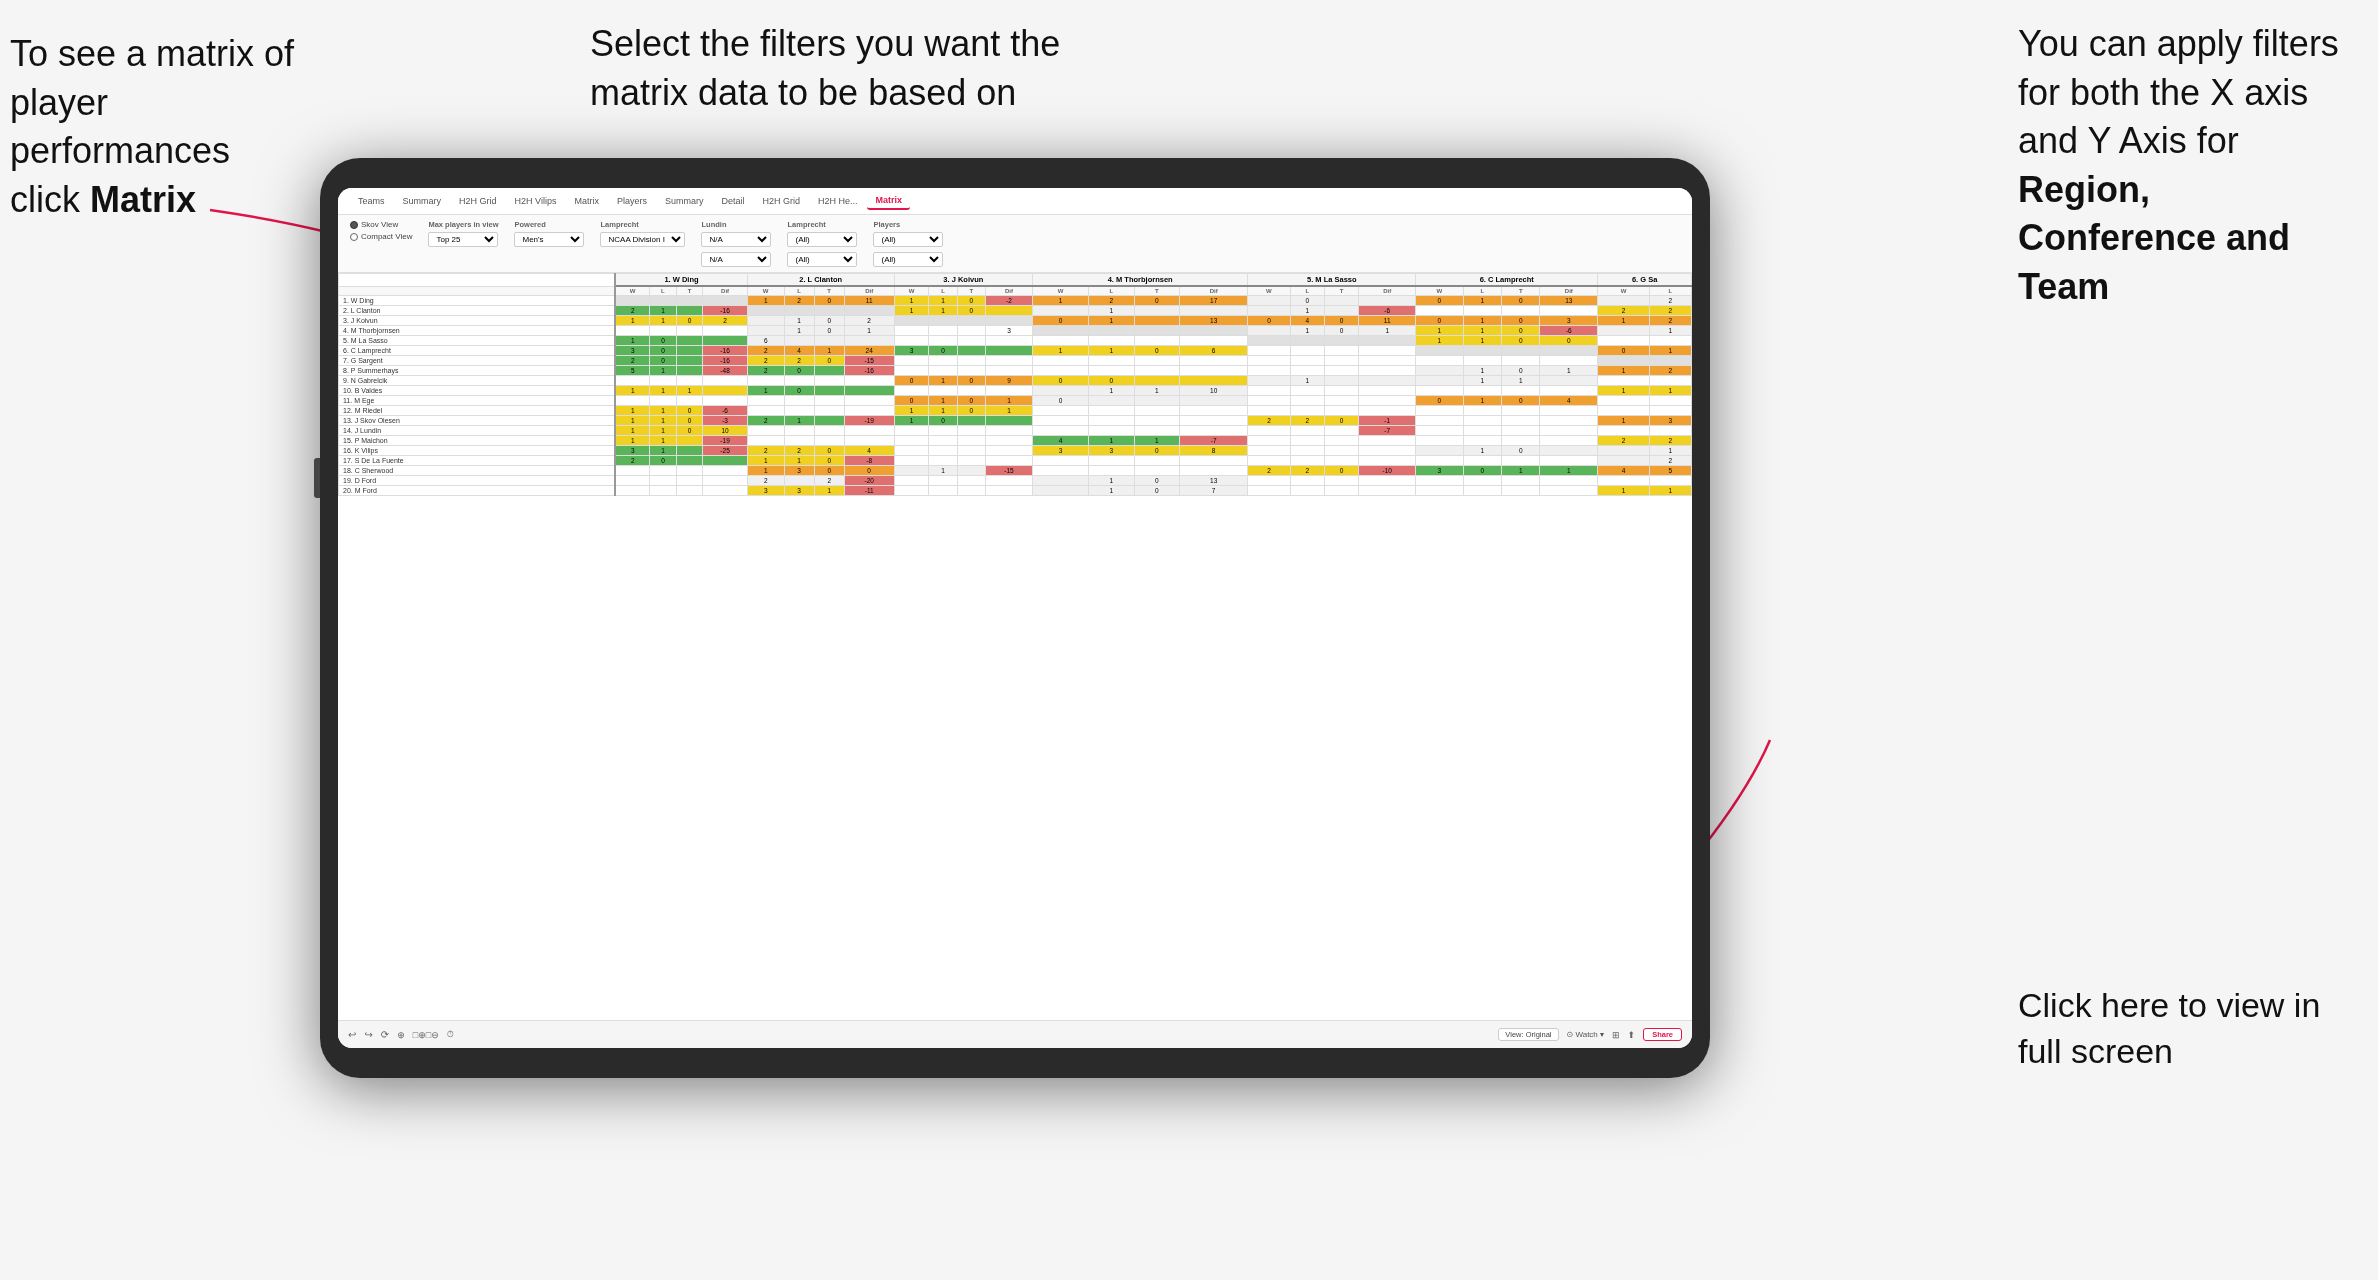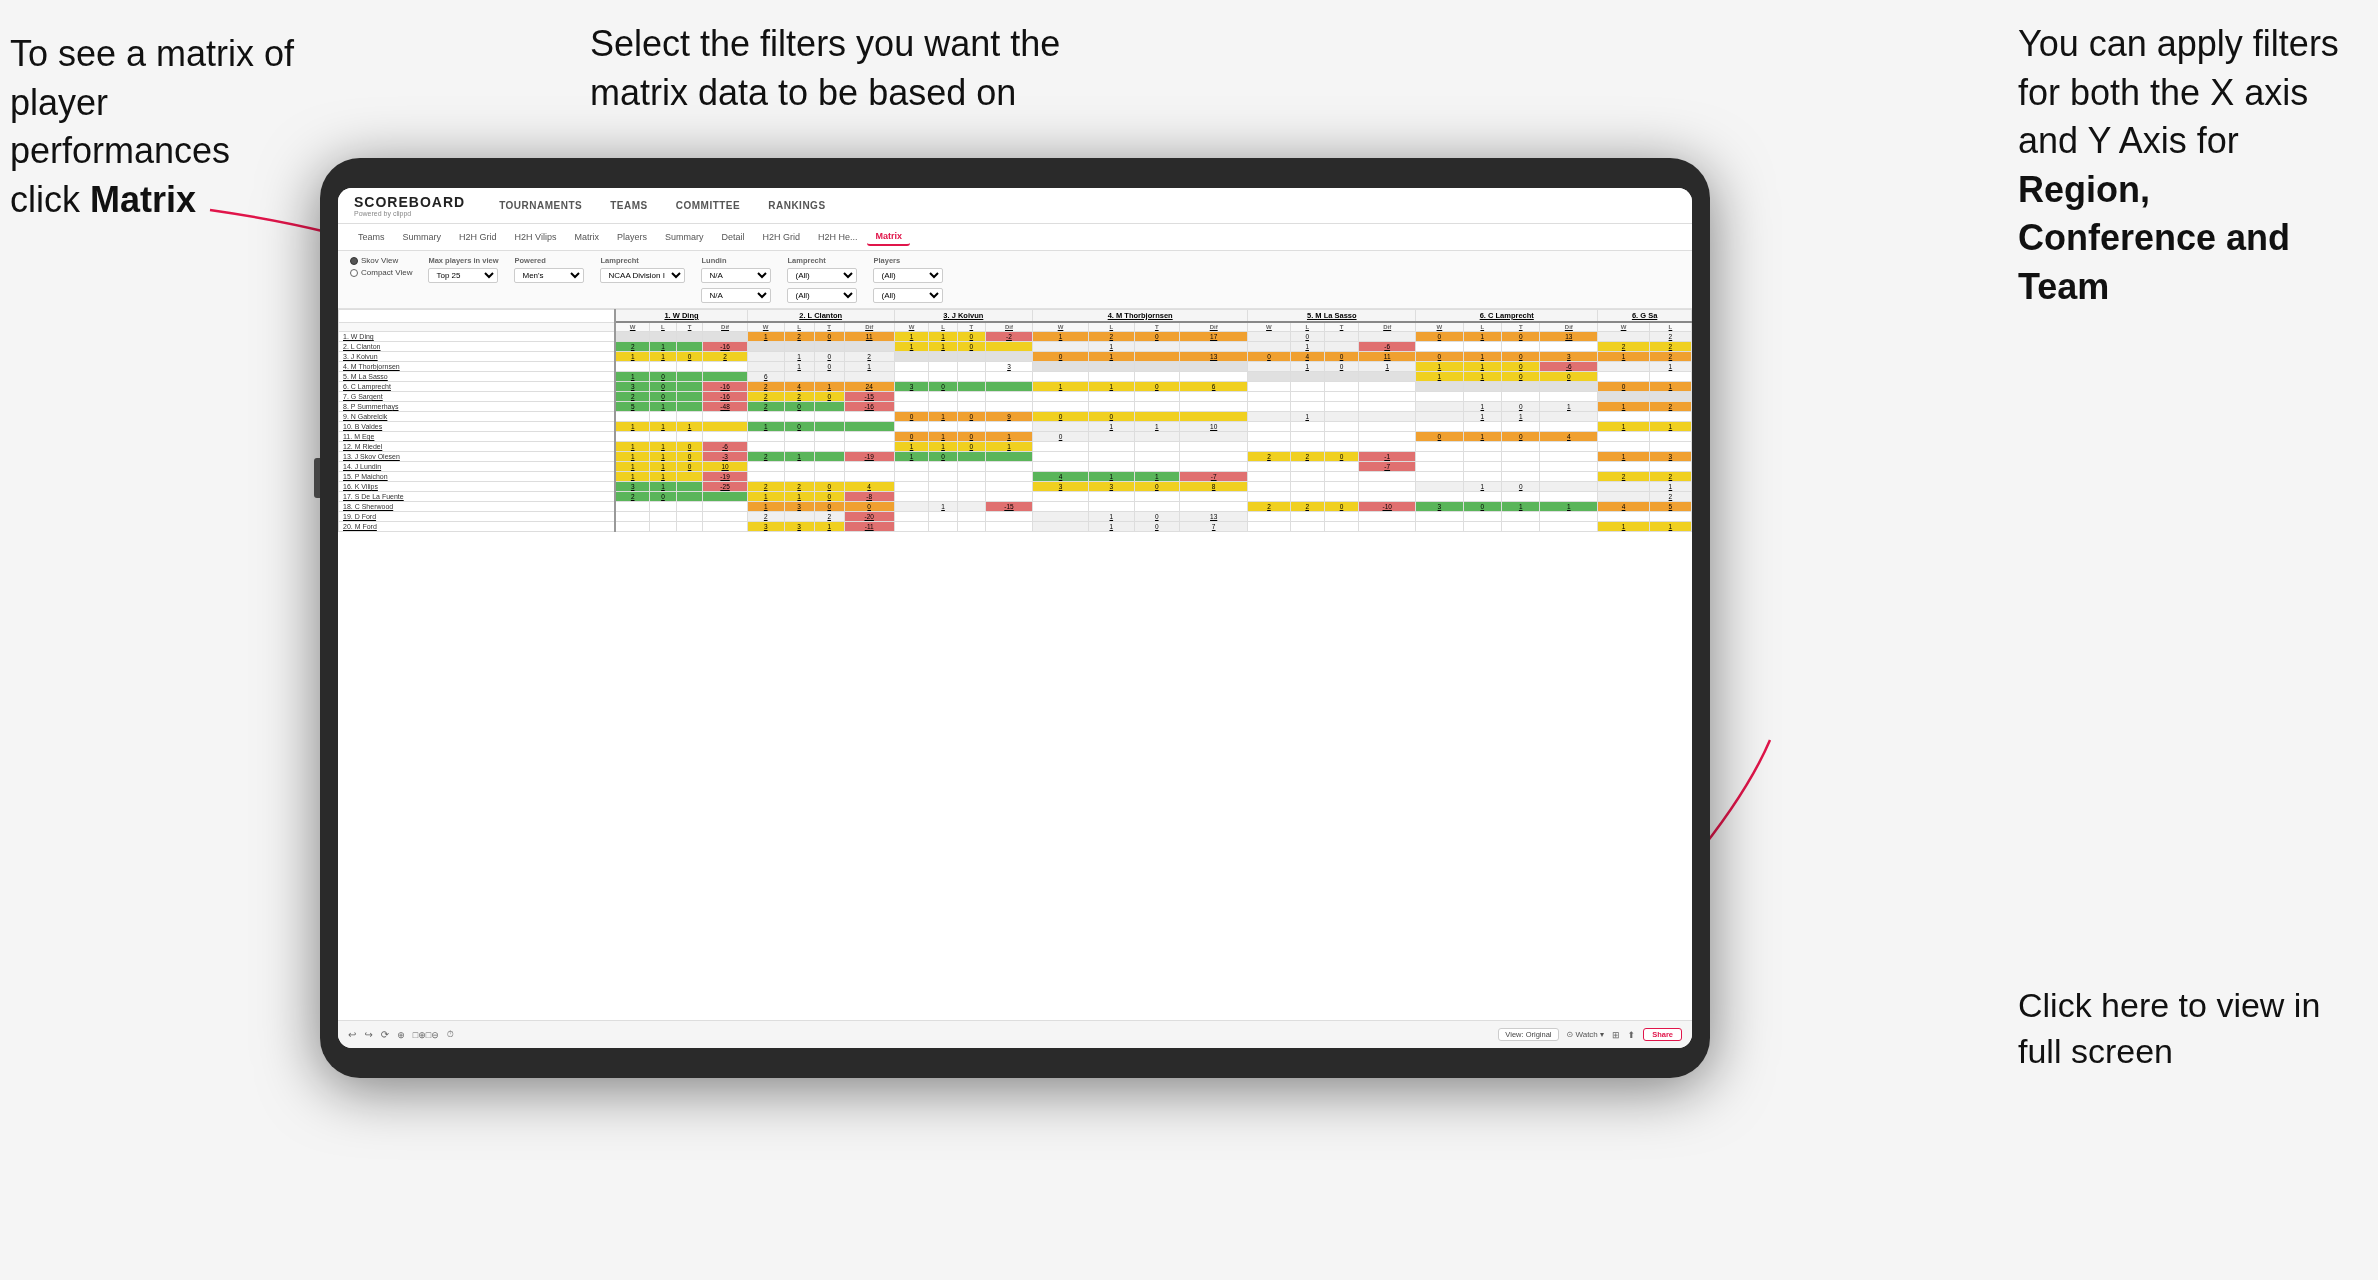--- a/index.html
+++ b/index.html
@@ -178,21 +178,20 @@
     .radio-dot.selected {
       background: #555;
       border-color: #333;
     }
 
     
     .matrix-container {
       overflow: auto;
       flex: 1;
       height: calc(100% - 160px);
-      text-decoration: underline;
     }
     .matrix-table {
       border-collapse: collapse;
       font-size: 7px;
       width: 100%;
     }
     .matrix-table th, .matrix-table td {
       border: 1px solid #ddd;
       padding: 1px 2px;
       text-align: center;
@@ -314,30 +313,20 @@
       <path d="M0,0 L0,6 L8,3 z" fill="#e0154a"></path>
     </marker>
   </defs>
   <path d="M270,10 C240,80 160,180 60,265" stroke="#e0154a" stroke-width="2.5" fill="none" marker-end="url(#arr4)"></path>
 </svg>
 
 <div class="tablet-frame">
   <div class="tablet-btn"></div>
   <div class="tablet-screen">
 
-    <div class="app-header">
-      <div class="scoreboard-logo">
-        <span class="logo-title">SCOREBOARD</span>
-        <span class="logo-sub">Powered by clippd</span>
-      </div>
-      <span class="nav-link">TOURNAMENTS</span>
-      <span class="nav-link">TEAMS</span>
-      <span class="nav-link">COMMITTEE</span>
-      <span class="nav-link">RANKINGS</span>
-    </div>
 
     <div class="sub-nav">
       <span class="sub-nav-item">Teams</span>
       <span class="sub-nav-item">Summary</span>
       <span class="sub-nav-item">H2H Grid</span>
       <span class="sub-nav-item">H2H Vilips</span>
       <span class="sub-nav-item">Matrix</span>
       <span class="sub-nav-item">Players</span>
       <span class="sub-nav-item">Summary</span>
       <span class="sub-nav-item">Detail</span>

